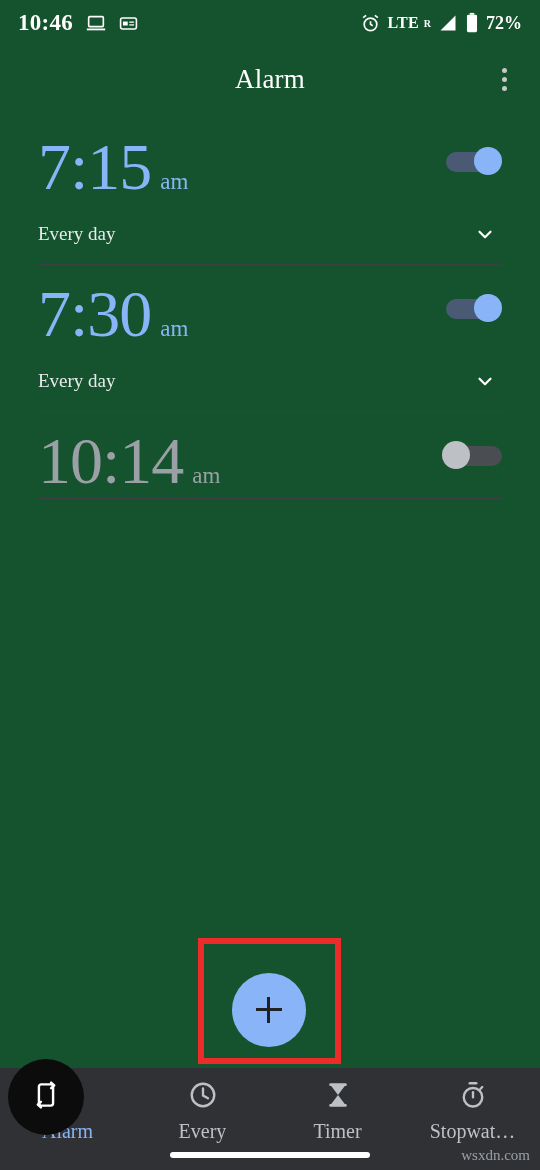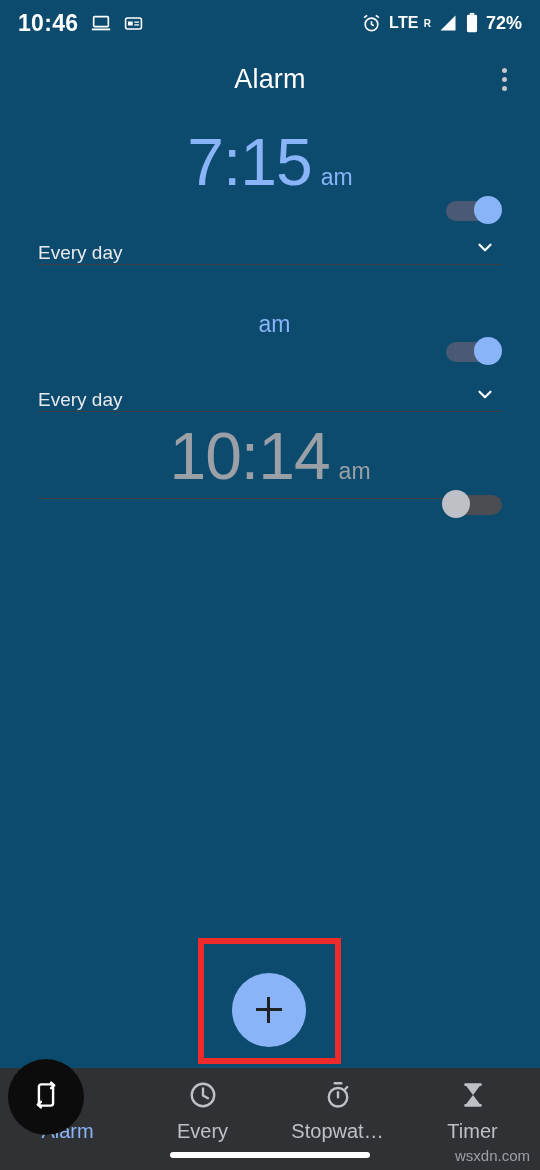--- a/index.html
+++ b/index.html
@@ -5,22 +5,23 @@
   * { box-sizing: border-box; margin: 0; padding: 0; }
   html, body {
     width: 540px; height: 1170px;
     background: #000;
     font-family: "Liberation Sans", sans-serif;
     overflow: hidden;
   }
   #screen {
     position: relative;
     width: 540px; height: 1170px;
-    background: #0c4a6e;
+    background: #14532d;
     overflow: hidden;
+    font-family: Liberation Serif, serif;
   }
 
   
   .statusbar {
     position: absolute; top: 0; left: 0;
     width: 540px; height: 46px;
     display: flex; align-items: center;
     padding: 0 18px;
     color: #ffffff;
   }
@@ -59,21 +60,20 @@
 
   
   .alarm-list {
     position: absolute; top: 118px; left: 0;
     width: 540px;
   }
   .alarm-item { padding: 0 38px; }
   .alarm-top {
     display: flex; align-items: center;
     height: 86px;
-    flex-direction: column;
   }
   .alarm-time {
     display: flex; align-items: baseline;
     font-weight: 300;
     line-height: 1;
   }
   .alarm-time .digits {
     font-size: 66px;
     letter-spacing: -1px;
   }
@@ -101,21 +101,21 @@
     position: absolute; top: 1px;
     width: 28px; height: 28px;
     border-radius: 50%;
   }
   .toggle.on .track { background: #4a5a74; }
   .toggle.on .knob { right: 0; background: #8ab4f8; }
   .toggle.off .track { background: #4a4d51; right: 0; left: auto; }
   .toggle.off .knob { left: 0; background: #bdc1c6; }
 
   .alarm-bottom {
-    display: flex; align-items: flex-end;
+    display: flex; align-items: center;
     height: 60px;
   }
   .alarm-sub { font-size: 19px; font-weight: 500; }
   .alarm-on .alarm-sub { color: #e8eaed; }
   .alarm-off .alarm-sub { color: #9aa0a6; }
   .chevron {
     margin-left: auto;
     width: 34px; height: 34px;
     display: flex; align-items: center; justify-content: center;
     cursor: pointer;
@@ -286,20 +286,21 @@
             <polyline points="6 9.5 12 15.5 18 9.5"></polyline>
           </svg>
         </span>
       </div>
     </div>
     <div class="divider"></div>
 
     <div class="alarm-item alarm-on">
       <div class="alarm-top">
         <div class="alarm-time">
+          <span class="digits">7:30</span>
           <span class="ampm">am</span>
         </div>
         <div class="toggle on">
           <span class="track"></span>
           <span class="knob"></span>
         </div>
       </div>
       <div class="alarm-bottom">
         <span class="alarm-sub">Every day</span>
         <span class="chevron">
@@ -350,40 +351,40 @@
         <svg width="30" height="30" viewBox="0 0 24 24" fill="none" stroke="#bdc1c6" stroke-width="1.9" stroke-linecap="round">
           <circle cx="12" cy="12" r="9"></circle>
           <path d="M12 6.8 V12.4 L16 14.6"></path>
         </svg>
       </span>
       <span class="nav-label">Every</span>
     </div>
 
     <div class="navitem">
       <span>
+        <svg width="30" height="30" viewBox="0 0 24 24" fill="#bdc1c6">
+          <rect x="5" y="2.6" width="14" height="2.2" rx="1"></rect>
+          <rect x="5" y="19.2" width="14" height="2.2" rx="1"></rect>
+          <path d="M6.6 4.8 H17.4 L12 12 Z"></path>
+          <path d="M6.6 19.2 H17.4 L12 12 Z"></path>
+        </svg>
+      </span>
+      <span class="nav-label">Timer</span>
+    </div>
+
+    <div class="navitem">
+      <span>
         <svg width="30" height="30" viewBox="0 0 24 24" fill="none" stroke="#bdc1c6" stroke-width="1.9" stroke-linecap="round">
           <circle cx="12" cy="13.8" r="7.4"></circle>
           <path d="M12 9.8 V13.8"></path>
           <path d="M9.4 2.6 H14.6"></path>
           <path d="M17.9 7.2 L19.4 5.6"></path>
         </svg>
       </span>
       <span class="nav-label">Stopwat…</span>
-    </div>
-
-    <div class="navitem">
-      <span>
-        <svg width="30" height="30" viewBox="0 0 24 24" fill="#bdc1c6">
-          <rect x="5" y="2.6" width="14" height="2.2" rx="1"></rect>
-          <rect x="5" y="19.2" width="14" height="2.2" rx="1"></rect>
-          <path d="M6.6 4.8 H17.4 L12 12 Z"></path>
-          <path d="M6.6 19.2 H17.4 L12 12 Z"></path>
-        </svg>
-      </span>
-      <span class="nav-label">Timer</span>
     </div>
 
   </div>
 
   <div class="rotate-bubble">
     <span>
       <svg width="34" height="34" viewBox="0 0 24 24" fill="none" stroke="#ffffff" stroke-width="1.7" stroke-linecap="round" stroke-linejoin="round">
         <rect x="7" y="4.5" width="10" height="15" rx="1.6"></rect>
         <path d="M15.6 3.2 L17.8 5.2 L15.6 7.2"></path>
         <path d="M8.4 20.8 L6.2 18.8 L8.4 16.8"></path>

